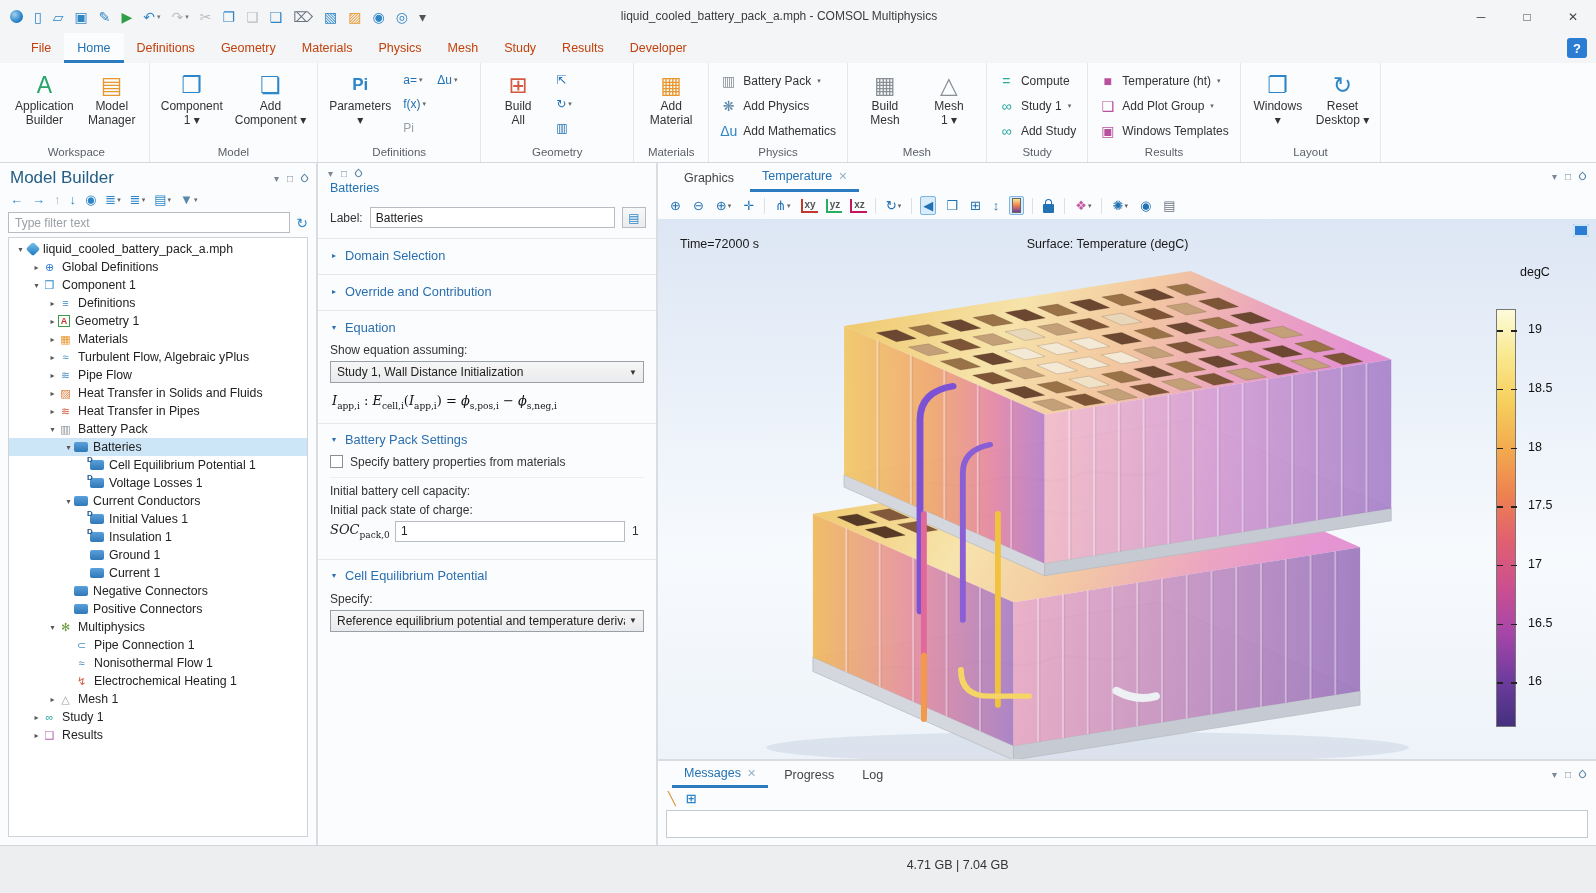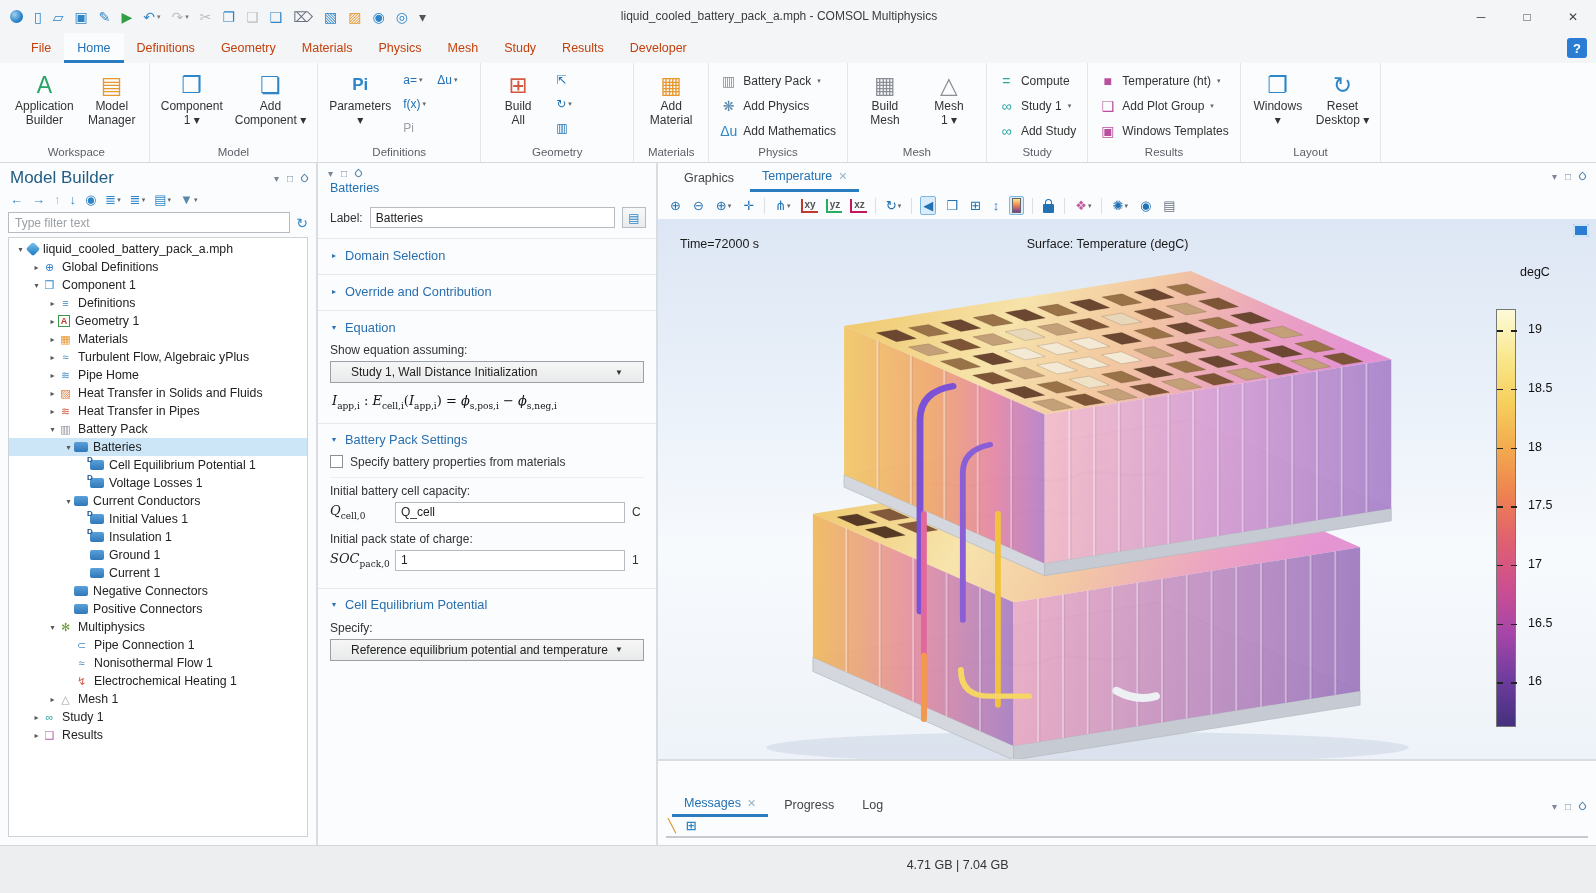--- a/index.html
+++ b/index.html
@@ -72,21 +72,21 @@
   .label-row{display:flex;align-items:center;gap:7px;padding:4px 10px 10px 12px;}
   .ti{height:21px;border:1px solid #b8bcc2;padding:0 5px;font-size:12px;font-family:inherit;background:#fff;color:#222;}
   .label-row .ti{flex:1;}
   .sq-btn{width:24px;height:21px;border:1px solid #b8bcc2;background:linear-gradient(#f7f8f9,#e9ebee);
           display:flex;align-items:center;justify-content:center;color:#2e86c8;font-size:12px;}
   .sec{border-top:1px solid #e6e8ec;padding:5px 12px 8px 12px;}
   .sec-head{display:flex;align-items:center;gap:7px;height:22px;color:#2a6fae;font-size:12.8px;}
   .sec-head .chev{color:#2a6fae;width:8px;}
   .form-label{margin:5px 0 4px 0;color:#333;}
   .dropdown{height:22px;border:1px solid #9aa0a6;background:linear-gradient(#f6f6f6,#e9eaec);
-            display:flex;align-items:center;padding:0 20px;font-size:12px;color:#222;}
+            display:flex;align-items:center;padding:0 6px;font-size:12px;color:#222;}
   .dropdown .ddtext{flex:1;white-space:nowrap;overflow:hidden;}
   .dropdown .ddarrow{font-size:8px;color:#333;margin-left:4px;}
   .formula{margin:10px 0 4px 2px;font-family:"DejaVu Serif","Liberation Serif",serif;font-size:13px;color:#111;}
   .formula i{font-style:italic;}
   .formula sub{font-size:9px;}
   .cb-row{display:flex;align-items:center;gap:7px;margin:4px 0 8px 0;}
   .cb{width:13px;height:13px;border:1px solid #8a8f96;background:#fff;flex:none;}
   .field-row{display:flex;align-items:center;gap:7px;margin:3px 0 9px 0;}
   .sym{width:58px;font-family:"DejaVu Serif","Liberation Serif",serif;font-style:italic;font-size:13px;color:#222;flex:none;}
   .sym sub{font-size:9px;font-style:normal;}
@@ -116,21 +116,21 @@
   .plot-corner-ic{position:absolute;right:7px;top:5px;width:16px;height:13px;background:#2b7cd3;border-radius:2px;
                   box-shadow:inset 0 0 0 2px #cfe6f8;}
   .legendwrap{position:absolute;top:46px;right:30px;width:70px;height:480px;}
   .leg-unit{position:absolute;left:24px;top:0;font-size:12.5px;color:#111;}
   .leg-bar{position:absolute;left:0;top:44px;width:20px;height:418px;border:1px solid #777;}
   .leg-tick{position:absolute;width:6px;height:1.5px;background:#222;}
   .leg-lab{position:absolute;left:32px;font-size:12.5px;color:#111;}
   .scene{position:absolute;left:40px;top:36px;}
   
   .msgs{height:84px;background:#fbfcfd;display:flex;flex-direction:column;position:relative;}
-  .msgs .gtabs{height:27px;margin-top:32px;}
+  .msgs .gtabs{height:27px;}
   .msg-tools{height:21px;display:flex;align-items:center;gap:10px;padding:0 10px;font-size:13px;}
   .msg-content{flex:1;margin:1px 8px 7px 8px;border:1px solid #c6cacf;background:#fff;}
   
   .statusbar{position:relative;height:48px;background:#eceef0;border-top:1px solid #d2d5d9;}
   .statusbar span{position:absolute;left:60%;top:12px;transform:translateX(-50%);font-size:12.5px;color:#333;}
 </style>
 </head>
 <body>
 
 <div class="app">
@@ -501,21 +501,21 @@
             <span>Materials</span>
           </div>
           <div class="trow" style="padding-left: 38px;">
             <span class="chev">▸</span>
             <span class="tic g" style="color: rgb(74, 144, 196);">≈</span>
             <span>Turbulent Flow, Algebraic yPlus</span>
           </div>
           <div class="trow" style="padding-left: 38px;">
             <span class="chev">▸</span>
             <span class="tic g" style="color: rgb(74, 144, 196);">≋</span>
-            <span>Pipe Home</span>
+            <span>Pipe Flow</span>
           </div>
           <div class="trow" style="padding-left: 38px;">
             <span class="chev">▸</span>
             <span class="tic g" style="color: rgb(224, 123, 57);">▨</span>
             <span>Heat Transfer in Solids and Fluids</span>
           </div>
           <div class="trow" style="padding-left: 38px;">
             <span class="chev">▸</span>
             <span class="tic g" style="color: rgb(212, 89, 63);">≋</span>
             <span>Heat Transfer in Pipes</span>
@@ -667,25 +667,20 @@
         <div class="sec-head">
           <span class="chev">▾</span>
           <span>Battery Pack Settings</span>
         </div>
         <div class="cb-row">
           <span class="cb"></span>
           <span>Specify battery properties from materials</span>
         </div>
         <div class="hr-light"></div>
         <div class="form-label">Initial battery cell capacity:</div>
-        <div class="field-row">
-          <span class="sym"><span>Q</span><sub>cell,0</sub></span>
-          <input class="ti" value="Q_cell" style="">
-          <span class="unit">C</span>
-        </div>
         <div class="form-label">Initial pack state of charge:</div>
         <div class="field-row">
           <span class="sym"><span>SOC</span><sub>pack,0</sub></span>
           <input class="ti" value="1" style="">
           <span class="unit">1</span>
         </div>
       </div>
 
       <div class="sec" style="flex:1">
         <div class="sec-head">

